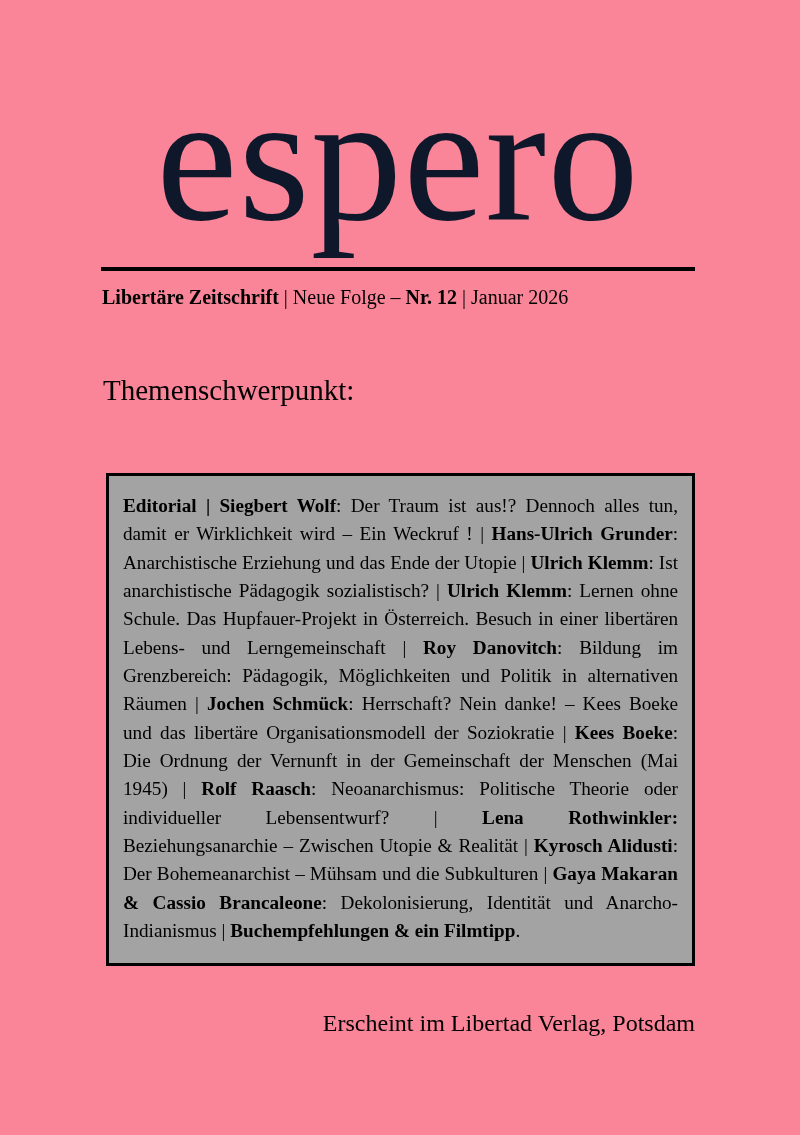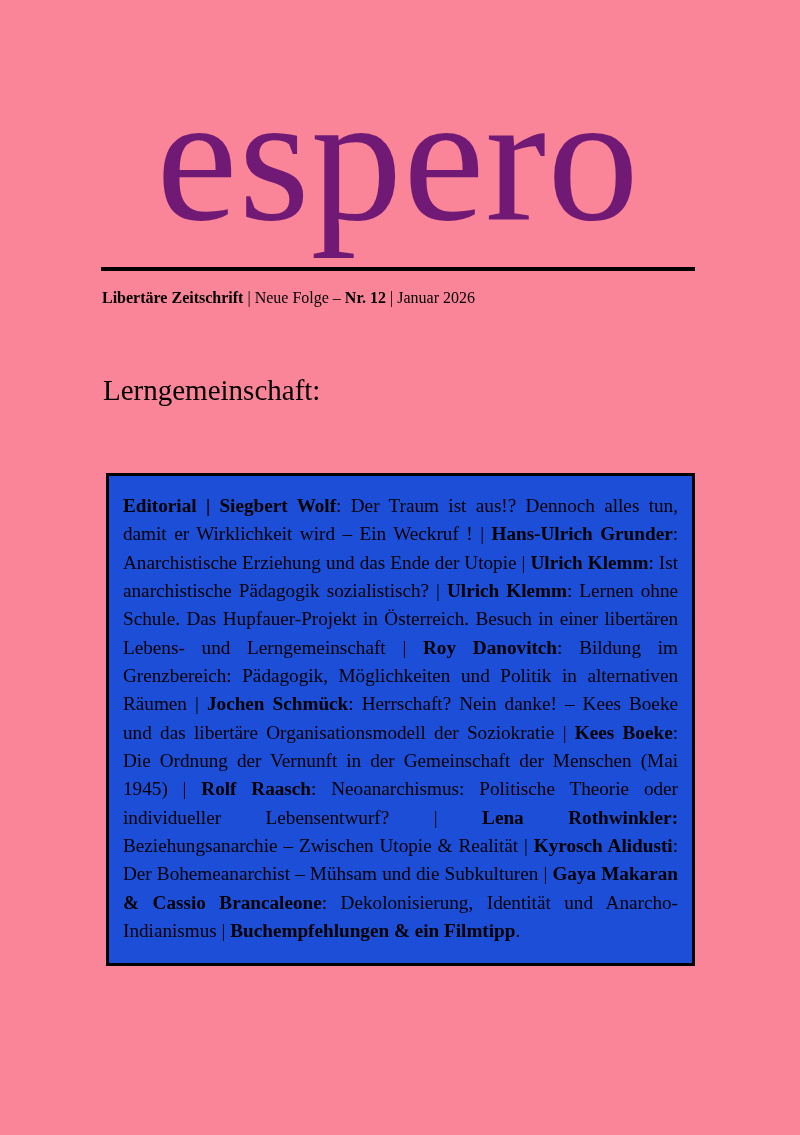--- a/index.html
+++ b/index.html
@@ -32,39 +32,39 @@
     left: 101px;
     top: 68px;
     width: 594px;
     height: 180px;
     font-size: 183px;
     line-height: 180px;
     letter-spacing: 1px;
     font-weight: 400;
     text-align: center;
     white-space: nowrap;
-    color: #701a75;
+    color: #0f172a;
   }
 
   .masthead-rule {
     position: absolute;
     left: 101px;
     top: 267px;
     width: 594px;
     height: 4px;
     background: #000;
   }
 
   
   .imprint {
     position: absolute;
     left: 102px;
     top: 284px;
     width: 600px;
-    font-size: 16px;
+    font-size: 20px;
     line-height: 27px;
     white-space: nowrap;
   }
   .imprint .ln {
     display: block;
   }
   .imprint b {
     font-weight: 700;
   }
   .sep {
@@ -87,21 +87,21 @@
 
   
   .contents-box {
     position: absolute;
     left: 106px;
     top: 473px;
     width: 589px;
     height: 493px;
     box-sizing: border-box;
     border: 3px solid #000;
-    background: #1d4ed8;
+    background: #a3a3a3;
     padding: 16px 14px 10px 14px;
   }
   .contents-text {
     font-size: 19.2px;
     line-height: 28.35px;
     text-align: justify;
     text-justify: inter-word;
     hyphens: none;
     color: #000;
   }
@@ -128,21 +128,22 @@
 
   <div class="masthead">espero</div>
 
   <div class="masthead-rule"></div>
 
   <div class="imprint">
     <span class="ln"><b>Libertäre Zeitschrift</b><span class="sep"> | </span><span>Neue Folge – </span><b>Nr. 12</b><span class="sep"> | </span><span>Januar 2026</span></span>
   </div>
 
   <div class="theme">
-    <span class="ln">Lerngemeinschaft:</span>
+    <span class="ln">Themenschwerpunkt:</span>
   </div>
 
   <div class="contents-box">
     <div class="contents-text" id="contents-text"><b>Editorial | Siegbert Wolf</b><span>: Der Traum ist aus!? Dennoch alles tun, damit er Wirklichkeit wird – Ein Weckruf !</span><span> | </span><b>Hans-Ulrich Grunder</b><span>: Anarchistische Erziehung und das Ende der Utopie</span><span> | </span><b>Ulrich Klemm</b><span>: Ist anarchistische Pädagogik sozialistisch?</span><span> | </span><b>Ulrich Klemm</b><span>: Lernen ohne Schule. Das Hupfauer-Projekt in Österreich. Besuch in einer libertären Lebens- und Lerngemeinschaft</span><span> | </span><b>Roy Danovitch</b><span>: Bildung im Grenzbereich: Pädagogik, Möglichkeiten und Politik in alternativen Räumen</span><span> | </span><b>Jochen Schmück</b><span>: Herrschaft? Nein danke! – Kees Boeke und das libertäre Organisationsmodell der Soziokratie</span><span> | </span><b>Kees Boeke</b><span>:  Die Ordnung der Vernunft in der Gemeinschaft der Menschen (Mai 1945)</span><span> | </span><b>Rolf Raasch</b><span>: Neoanarchismus: Politische Theorie oder individueller Lebensentwurf?</span><span> | </span><b>Lena Rothwinkler:</b><span> Beziehungsanarchie – Zwischen Utopie &amp; Realität</span><span> | </span><b>Kyrosch Alidusti</b><span>: Der Bohemeanarchist – Mühsam und die Subkulturen</span><span> | </span><b>Gaya Makaran &amp; Cassio Brancaleone</b><span>: Dekolonisierung, Identität und Anarcho-Indianismus</span><span> | </span><b>Buchempfehlungen &amp; ein Filmtipp</b><span>.</span></div>
   </div>
 
+  <div class="footer">Erscheint im Libertad Verlag, Potsdam</div>
 
 </div>
 
 </body></html>

